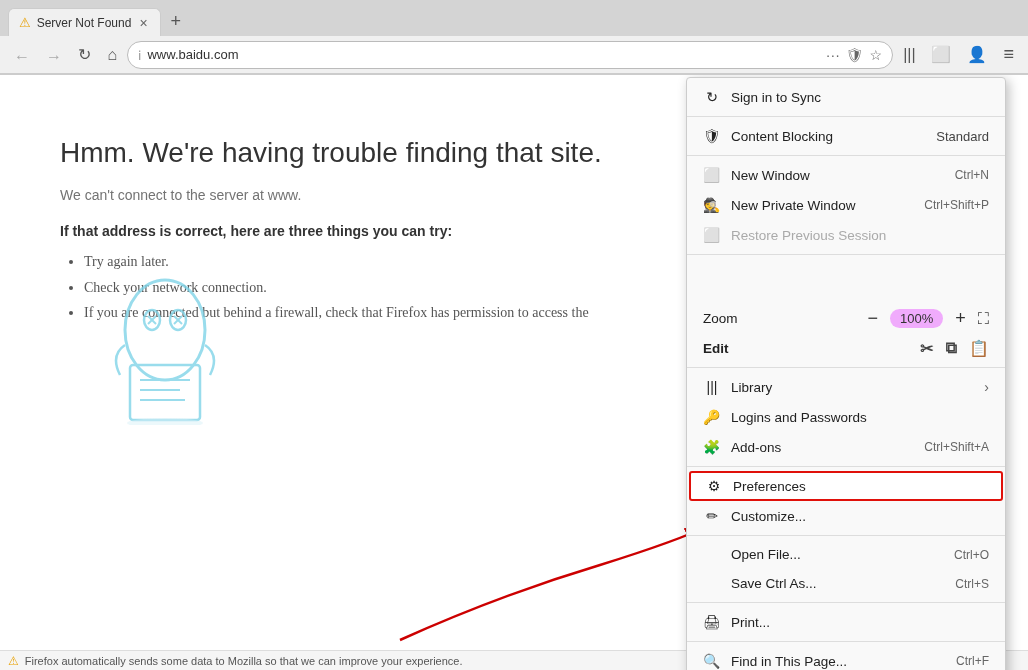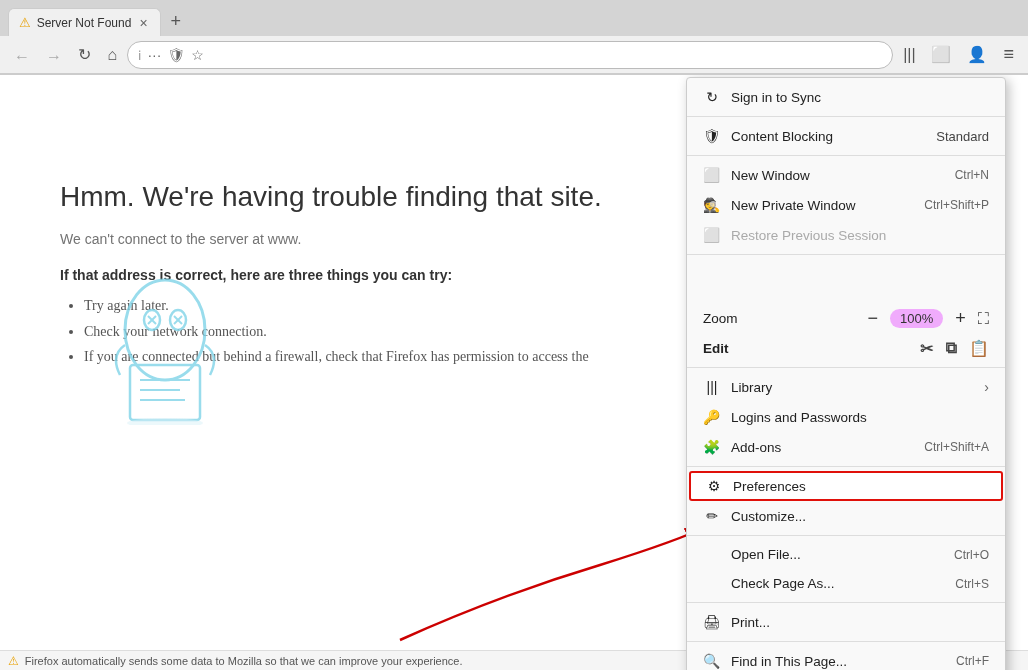--- a/index.html
+++ b/index.html
@@ -134,21 +134,20 @@
       width: 1028px;
       height: 596px; 
       overflow: hidden;
       background: #fff;
     }
 
     
     .error-page {
       padding: 60px 60px 0 60px;
       max-width: 700px;
-      margin-top: 44px;
     }
     .error-title {
       font-size: 28px;
       font-weight: 400;
       color: #333;
       margin-bottom: 16px;
       line-height: 1.3;
     }
     .error-description {
       font-size: 14px;
@@ -342,20 +341,21 @@
   </div>
 
   <div class="nav-bar">
     <button class="nav-btn disabled">←</button>
     <button class="nav-btn disabled">→</button>
     <button class="nav-btn">↻</button>
     <button class="nav-btn">⌂</button>
 
     <div class="address-bar">
       <span class="address-info-icon">ℹ</span>
+      <span class="address-text">www.baidu.com</span>
       <div class="address-icons">
         <span class="address-icon">···</span>
         <span class="address-icon">🛡</span>
         <span class="address-icon">☆</span>
       </div>
     </div>
 
     <div class="toolbar-right">
       <button class="toolbar-btn">|||</button>
       <button class="toolbar-btn">⬜</button>
@@ -491,21 +491,21 @@
     <div class="menu-divider"></div>
 
     <div class="menu-item">
       <span class="menu-item-icon"></span>
       <span class="menu-item-label">Open File...</span>
       <span class="menu-item-shortcut">Ctrl+O</span>
     </div>
 
     <div class="menu-item">
       <span class="menu-item-icon"></span>
-      <span class="menu-item-label">Check Page As...</span>
+      <span class="menu-item-label">Save Ctrl As...</span>
       <span class="menu-item-shortcut">Ctrl+S</span>
     </div>
     <div class="menu-divider"></div>
 
     <div class="menu-item">
       <span class="menu-item-icon">🖨</span>
       <span class="menu-item-label">Print...</span>
     </div>
     <div class="menu-divider"></div>
 

